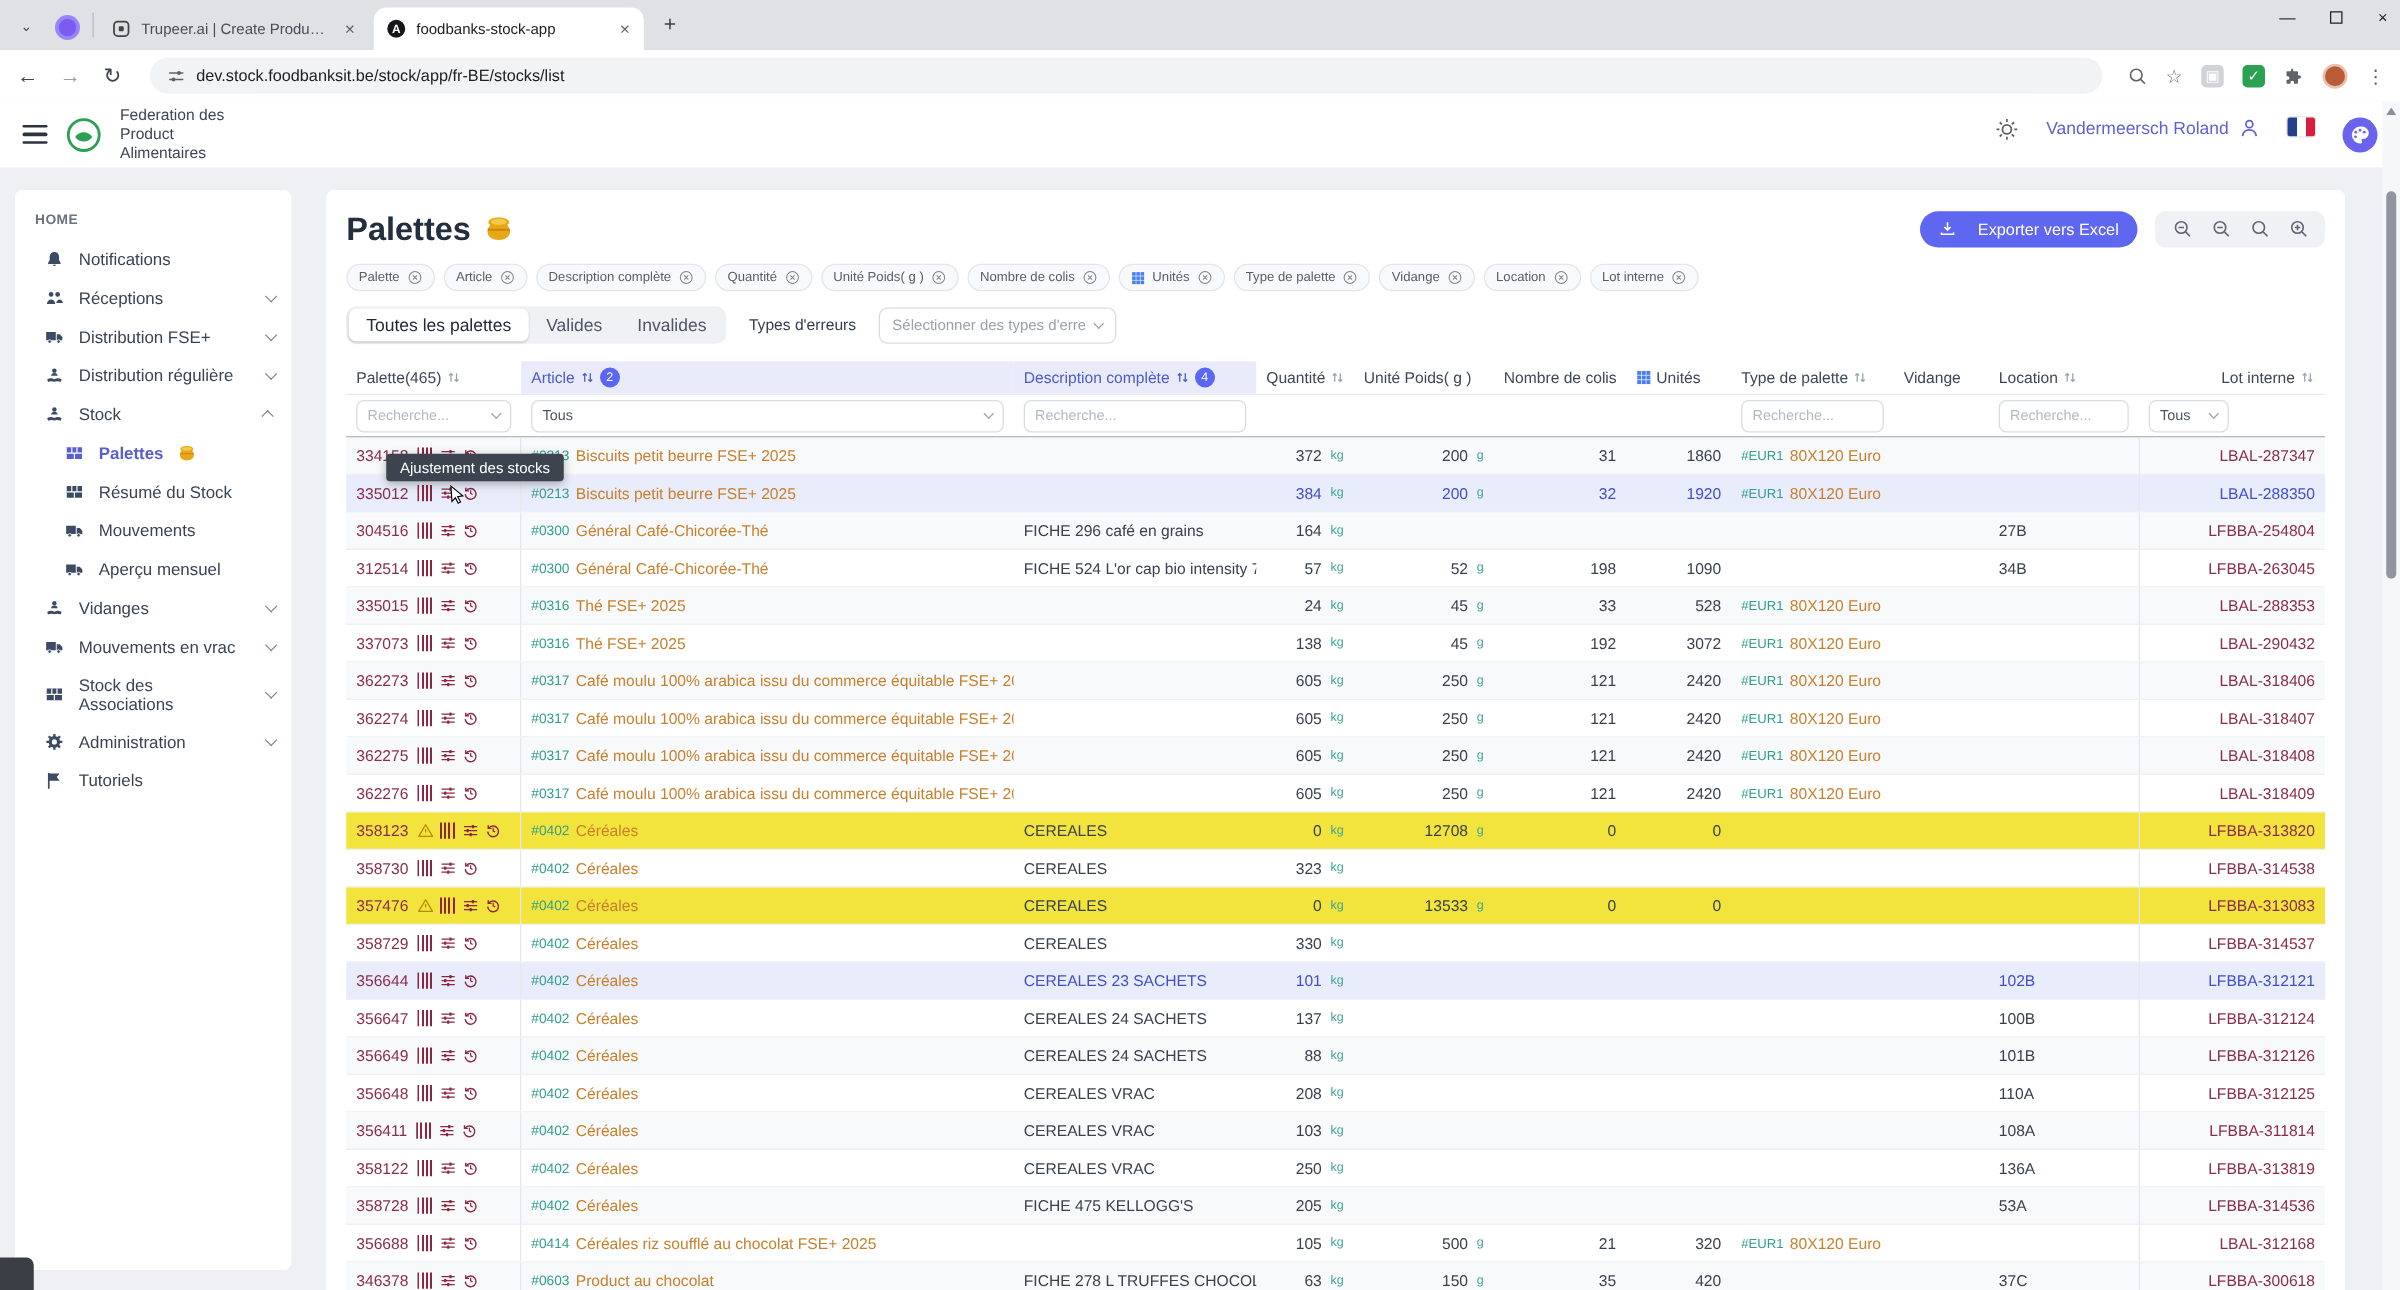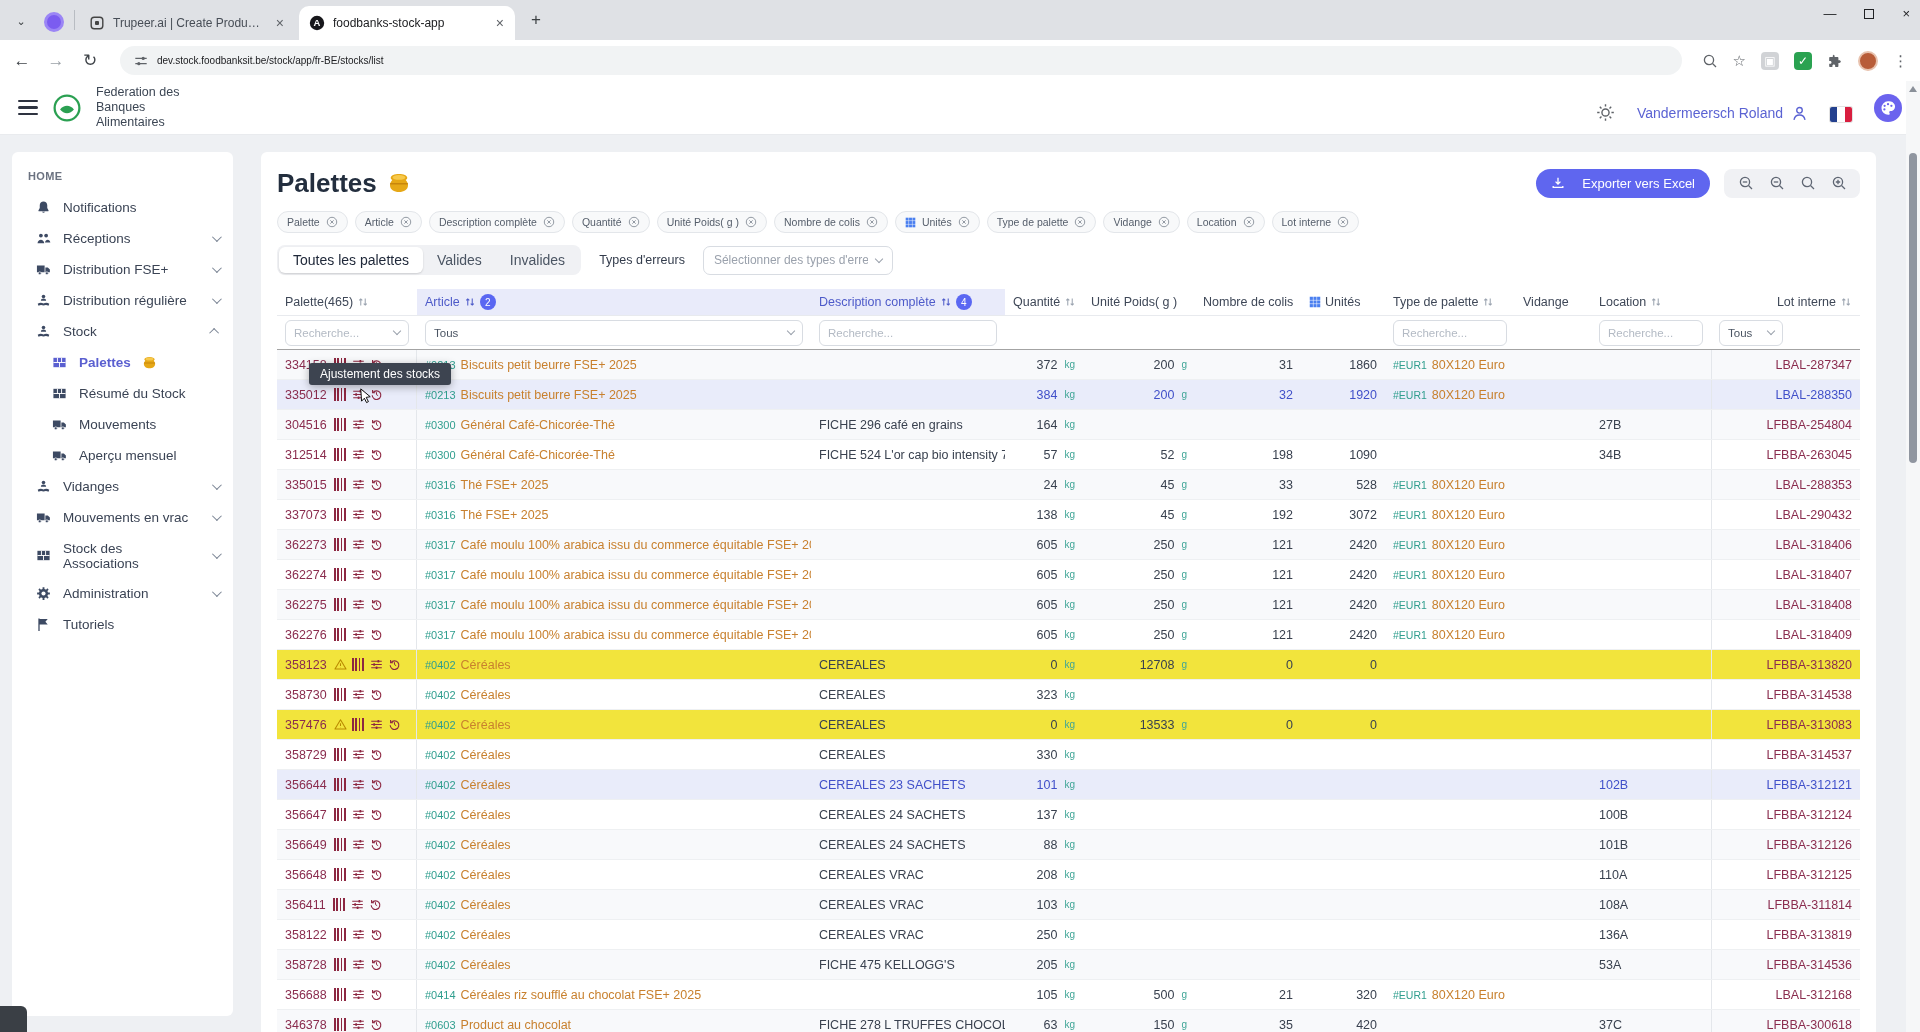--- a/index.html
+++ b/index.html
@@ -17,34 +17,34 @@
   .tab .t-close{font-size:14px;color:#5f6368;padding:0 3px;border-radius:50%}
   .favicon{width:16px;height:16px;flex:0 0 auto}
   .newtab{width:26px;height:26px;margin:0 0 7px 8px;display:flex;align-items:center;justify-content:center;font-size:17px;color:#3c4043}
   .wincontrols{position:absolute;right:10px;top:6px;display:flex;gap:28px;color:#202124;font-size:13px;align-items:center}
   .win-max{width:10px;height:10px;border:1.4px solid #202124}
 
   .urlbar{height:41px;background:#fff;display:flex;align-items:center;padding:0 12px;gap:14px}
   .nav-ic{font-size:17px;color:#3f4449;width:20px;text-align:center}
   .nav-ic.dim{color:#9aa0a6}
   .omnibox{flex:1;height:29px;background:#f1f3f4;border-radius:15px;display:flex;align-items:center;gap:9px;padding:0 14px;margin:0 6px}
-  .omnibox .url{font-size:10px;color:#202124}
+  .omnibox .url{font-size:13px;color:#202124}
   .url-icons{display:flex;align-items:center;gap:15px}
   .gl{color:#5f6368;font-size:15px}
   .ext-check{width:18px;height:18px;border-radius:4px;background:#2aa251;color:#fff;font-size:12px;display:flex;align-items:center;justify-content:center}
   .ext-dim{opacity:.45}
   .br-avatar{width:20px;height:20px;border-radius:50%;background:#b85c38;border:2px solid #e8c2ae}
 
   
   .appheader{height:54px;background:#fff;display:flex;align-items:center;padding:0 18px;gap:14px;border-bottom:1px solid #e9ebee}
   .burger{width:20px;display:flex;flex-direction:column;gap:4px;cursor:pointer}
   .burger span{height:2.4px;background:#2e3340;border-radius:2px}
   .org-logo{width:30px;height:30px}
   .org-name{font-size:12.5px;line-height:15px;font-weight:normal;color:#3c4654}
-  .hdr-right{margin-left:auto;display:flex;align-items:flex-end;gap:22px}
+  .hdr-right{margin-left:auto;display:flex;align-items:flex-start;gap:22px}
   .sun-ic svg{width:19px;height:19px}
   .hdr-user{display:flex;align-items:center;gap:8px;color:#5b63d3;font-size:14px}
   .hdr-user svg{width:17px;height:17px}
   .flag-fr{width:22px;height:15px;background:linear-gradient(90deg,#23408e 33.3%,#fff 33.3% 66.6%,#d81e3f 66.6%);border-radius:2px;box-shadow:0 0 0 1px #e2e2e2}
   .user-avatar{width:28px;height:28px;border-radius:50%;background:#6b63ee;display:flex;align-items:center;justify-content:center}
   .user-avatar svg{width:18px;height:18px}
 
   
   .page{display:flex;align-items:flex-start;padding:17px 44px 0 12px;gap:28px}
   .sidebar{width:221px;background:#fff;border-radius:6px;padding:14px 0 18px;flex:0 0 auto;min-height:864px}
@@ -210,21 +210,21 @@
       <span></span>
       <span></span>
       <span></span>
     </div>
   <span class="org-logo"><svg viewBox="0 0 16 16">
         <circle cx="8" cy="8" r="6.6" stroke="#2ba052" fill="none" stroke-width="1.2"></circle>
         <path d="M4.3 8.8c2-2.6 5.4-2.6 7.4 0-2 2.6-5.4 2.6-7.4 0z" fill="#2ba052"></path>
       </svg></span>
   <div class="org-name">
     <div>Federation des</div>
-    <div>Banques</div>
+    <div>Product</div>
     <div>Alimentaires</div>
   </div>
   <div class="hdr-right">
     <span class="sun-ic" style="display:flex">
         <svg viewBox="0 0 16 16" fill="none" stroke="#5f6368" stroke-width="1.2">
           <circle cx="8" cy="8" r="3"></circle>
           <path d="M8 1v2M8 13v2M1 8h2M13 8h2M3.2 3.2l1.4 1.4M11.4 11.4l1.4 1.4M12.8 3.2l-1.4 1.4M4.6 11.4l-1.4 1.4"></path>
         </svg>
       </span>
     <div class="hdr-user">

